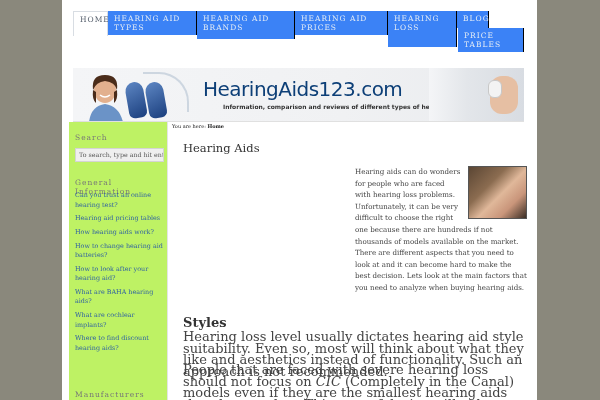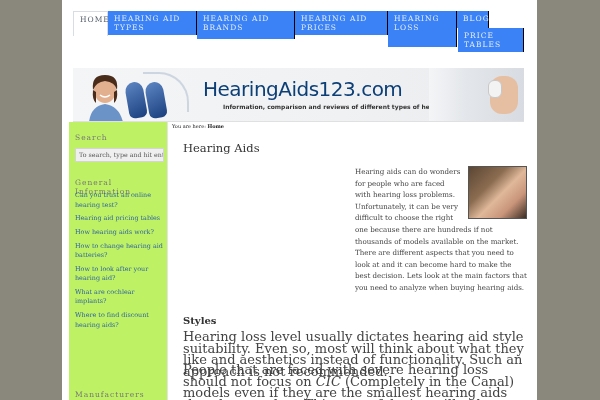--- a/index.html
+++ b/index.html
@@ -29,21 +29,21 @@
   .sidebar { position: absolute; left: 7px; top: 122px; width: 99px; height: 278px; background: #bef264; border-right: 1px solid #e4e4e4; }
   .side-heading { position: absolute; left: 6px; font-size: 7.5px; color: #777; letter-spacing: 1px; }
   .search-box { position: absolute; left: 6px; top: 26px; width: 89px; height: 14px; border: 1px solid #d4d4d4; background: #efefef; font-size: 6.3px; color: #555; padding: 2px 3px; font-family: "DejaVu Serif", serif; white-space: nowrap; overflow: hidden; }
   .side-links { position: absolute; left: 6px; top: 69px; width: 92px; }
   .side-link { display: block; font-size: 6.4px; line-height: 9.5px; color: #2e5fa3; margin-bottom: 4.2px; cursor: pointer; }
   
   .main { position: absolute; left: 121px; top: 135px; width: 345px; }
   .page-title { font-size: 11.5px; color: #333; font-weight: normal; position: absolute; left: 0; top: 6px; }
   .intro { position: absolute; left: 172px; top: 31px; width: 172px; font-size: 7.1px; line-height: 11.6px; color: #444; }
   .intro .ear { float: right; width: 59px; height: 53px; margin: 0 0 3px 6px; border: 1px solid #555; background: linear-gradient(135deg, #5b4634 0%, #8b6c50 35%, #e0b89a 55%, #c9957a 75%, #3b2e25 100%); }
-  .styles-heading { position: absolute; left: 0; top: 180px; font-size: 10px; font-weight: bold; color: #333; }
+  .styles-heading { position: absolute; left: 0; top: 180px; font-size: 13px; font-weight: bold; color: #333; }
   .para { position: absolute; left: 0; width: 345px; font-size: 13px; line-height: 11.5px; color: #444; }
   .para i { }
 </style>
 </head>
 <body>
 
 <div class="page">
 
   <a class="nav-item active" style="left:11px; top:11px; width:35px; height:25px;">HOME</a>
   <a class="nav-item" style="left:46px; top:11px; width:89px; height:24px;">HEARING AID TYPES</a>
@@ -79,20 +79,21 @@
   <aside class="sidebar">
     <div class="side-heading" style="top:11px;">Search</div>
     <div class="search-box">To search, type and hit enter</div>
     <div class="side-heading" style="top:56px;">General Information</div>
     <div class="side-links">
       <a class="side-link">Can you trust an online hearing test?</a>
       <a class="side-link">Hearing aid pricing tables</a>
       <a class="side-link">How hearing aids work?</a>
       <a class="side-link">How to change hearing aid batteries?</a>
       <a class="side-link">How to look after your hearing aid?</a>
+      <a class="side-link">What are BAHA hearing aids?</a>
       <a class="side-link">What are cochlear implants?</a>
       <a class="side-link">Where to find discount hearing aids?</a>
     </div>
     <div class="side-heading" style="top:268px;">Manufacturers</div>
   </aside>
 
   <div class="breadcrumb">
     <span>You are here:</span>
     <b>Home</b>
   </div>

